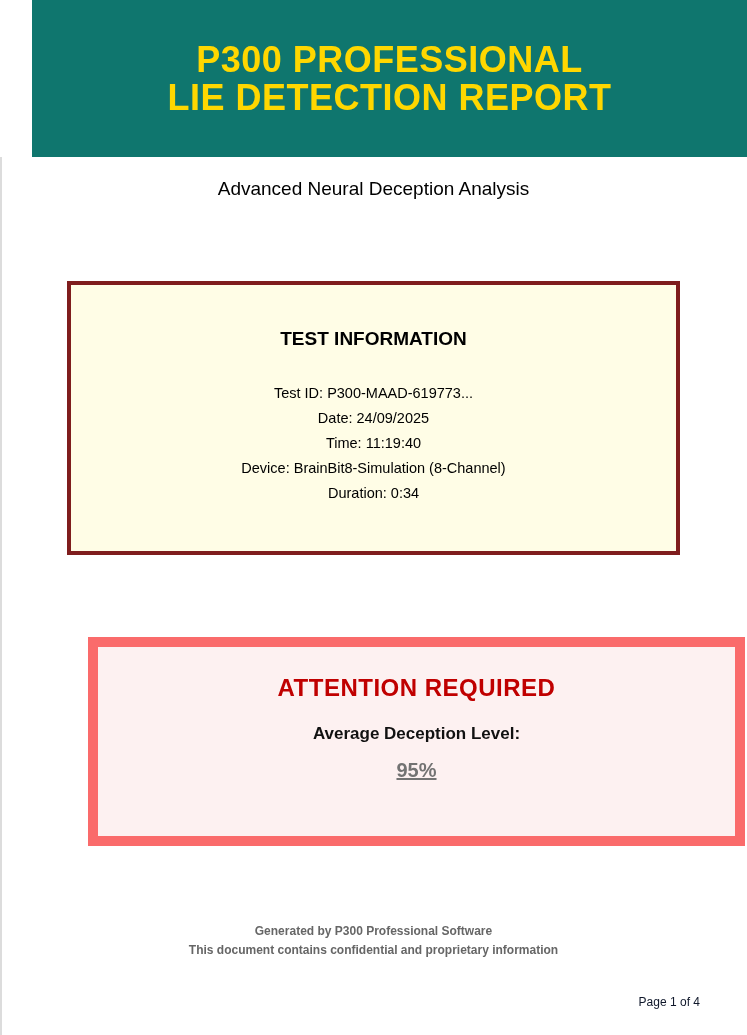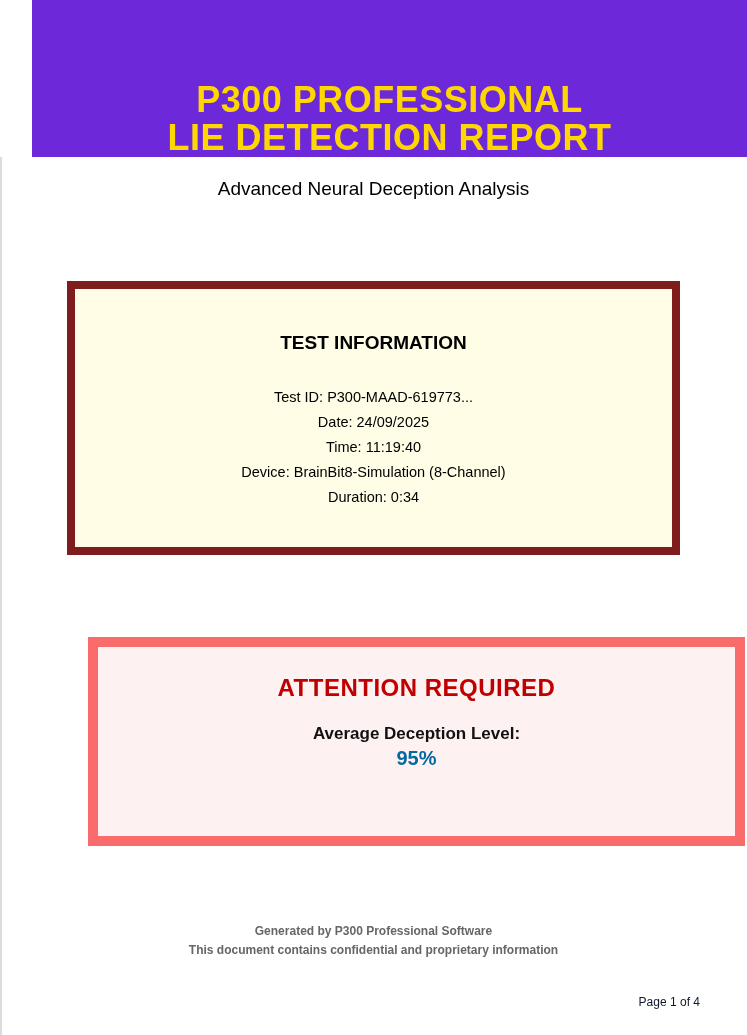--- a/index.html
+++ b/index.html
@@ -10,37 +10,37 @@
     position: relative;
     overflow: hidden;
   }
   .page { position: absolute; inset: 0; background: #ffffff; }
   .left-edge-line {
     position: absolute; left: 0; top: 157px; bottom: 0;
     width: 2px; background: #dcdcdc;
   }
   .report-header {
     position: absolute; top: 0; left: 0; right: 0; height: 157px;
-    background: #6d28d9;
-    display: flex; flex-direction: column; align-items: center; justify-content: flex-end; margin-left: 32px;
+    background: #0f766e;
+    display: flex; flex-direction: column; align-items: center; justify-content: center; margin-left: 32px;
   }
   .report-title {
     color: #ffd700;
     font-size: 36px; font-weight: bold; line-height: 38px;
     text-align: center; letter-spacing: 0.5px;
   }
   .subtitle {
     position: absolute; top: 178px; left: 0; right: 0;
     text-align: center;
     font-size: 19px; font-weight: normal; color: #000000;
   }
   .info-box {
     position: absolute; top: 281px; left: 67px;
     width: 613px; height: 274px;
-    border: 8px solid #7f1d1d;
+    border: 4px solid #7f1d1d;
     background: #fffde6;
     text-align: center;
   }
   .info-title {
     margin-top: 42px;
     font-size: 19px; font-weight: bold; color: #000000;
     line-height: 24px;
   }
   .info-lines { margin-top: 30px; }
   .info-line {
@@ -57,23 +57,24 @@
     margin-top: 27px;
     font-size: 24px; font-weight: bold; color: #c00000;
     line-height: 28px; letter-spacing: 0.5px;
   }
   .alert-label {
     margin-top: 20px;
     font-size: 17px; font-weight: bold; color: #111111;
     line-height: 24px;
   }
   .alert-value {
-    margin-top: 0;
-    font-size: 20px; font-weight: bold; color: #0369a1;
+    margin-top: 12px;
+    font-size: 20px; font-weight: bold; color: #737373;
     line-height: 24px;
+    text-decoration: underline;
   }
   .report-footer {
     position: absolute; top: 922px; left: 0; right: 0;
     text-align: center;
     font-size: 12px; font-weight: bold; color: #666666;
     line-height: 18.5px;
   }
   .page-indicator {
     position: absolute; top: 995px; right: 47px;
     font-size: 12px; color: #0f172a;

